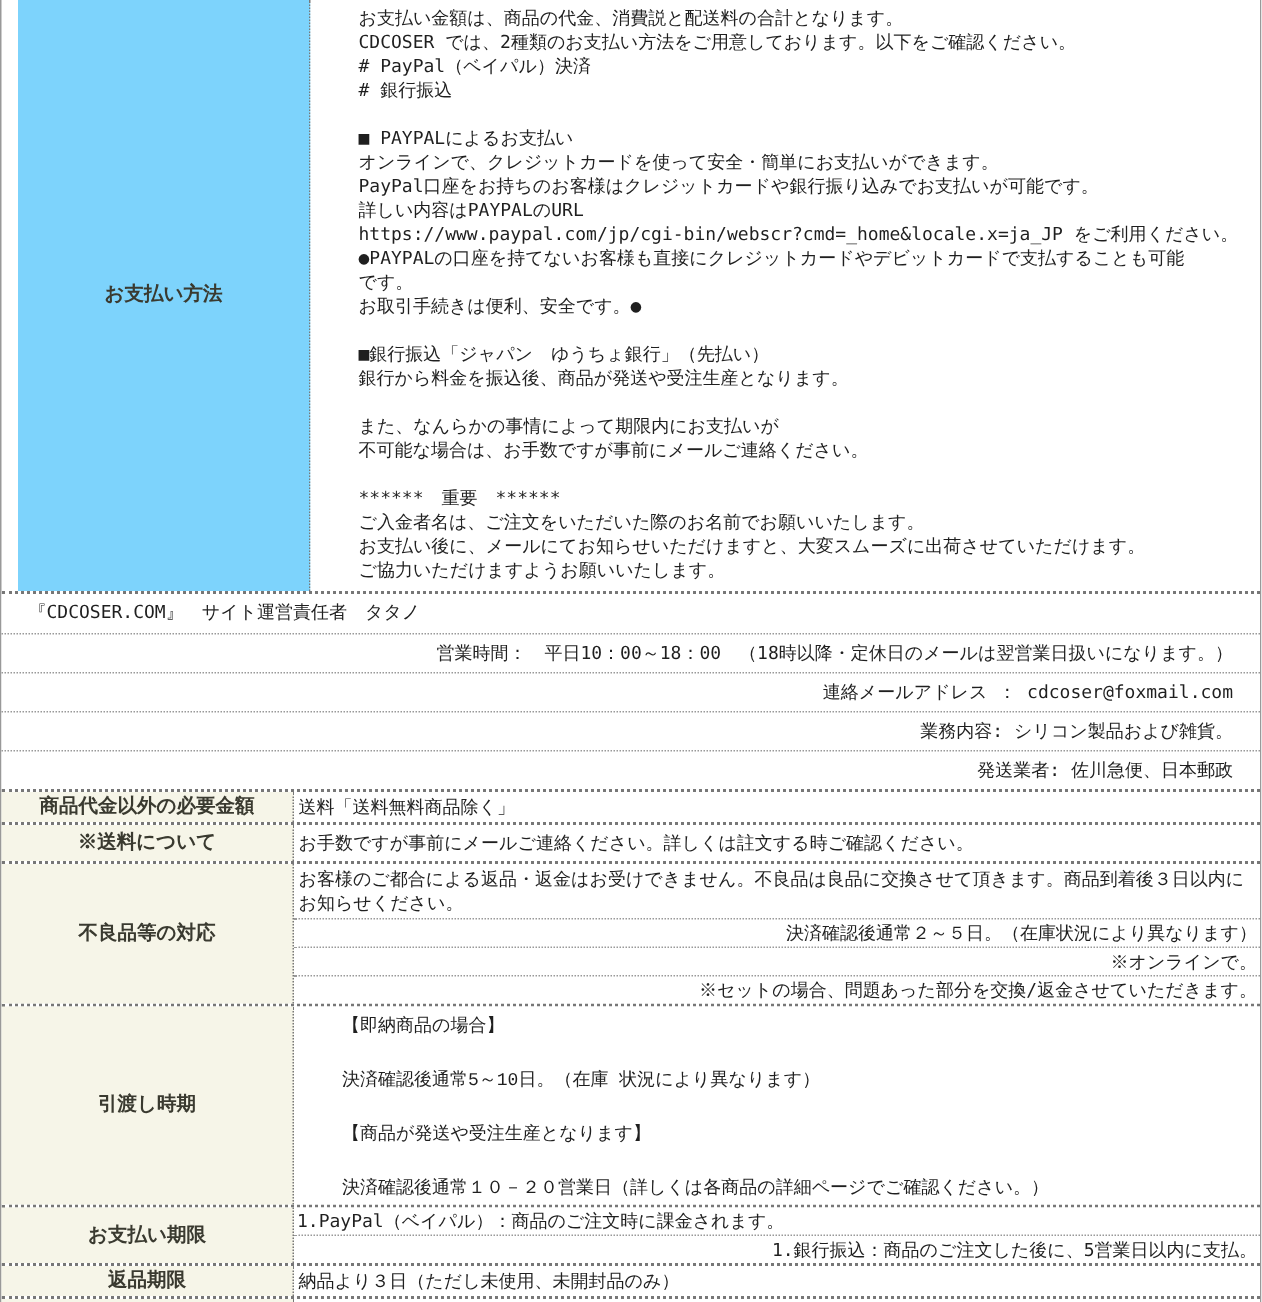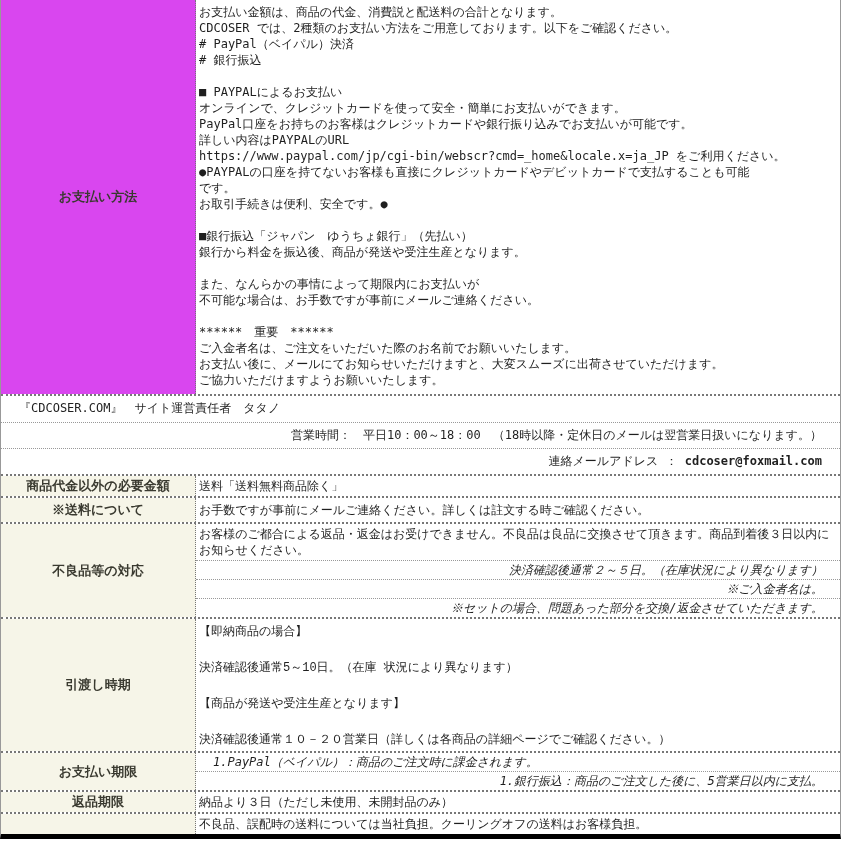--- a/index.html
+++ b/index.html
@@ -3,52 +3,54 @@
 <meta charset="utf-8">
 <style>
   html,body{margin:0;padding:0;background:#fff;}
   body{font-family:"DejaVu Sans Mono","Liberation Mono",monospace;color:#1f1f1f;}
   .table{width:841px;box-sizing:border-box;border-left:1px solid #999;border-right:1px solid #999;border-bottom:5px solid #000;}
   .main-row{display:flex;align-items:stretch;}
   .main-row + .main-row{border-top:2px dotted #777;}
   .label-cell{flex:0 0 195px;width:195px;box-sizing:border-box;display:flex;align-items:center;justify-content:center;
     text-align:center;font-weight:bold;font-size:13px;line-height:16px;background:#f6f5e8;color:#3a3a30;
     border-right:1px dotted #777;padding:2px 4px;}
-  .label-cell.white{background:#d946ef;}
+  .label-cell.white{background:#7dd3fc;margin-left:11px;}
   .content-cell{flex:1 1 auto;min-width:0;background:#fff;font-size:12px;line-height:16px;}
   .lines{padding:4px 3px 2px 3px;white-space:pre-wrap;}
   .lines.pm{min-height:388px;}
-  .tl{min-height:16px;}
+  .tl{min-height:16px;margin-left:29px;}
   .lh18{line-height:18px;}
   .lh18 .tl{min-height:18px;font-family:Liberation Mono, monospace;}
   .subrow{box-sizing:border-box;padding:4px 18px;white-space:pre-wrap;}
   .subrow + .subrow{border-top:1px dotted #999;text-align:right;}
   .subrow.h26{min-height:26px;}
-  .subrow.slim{padding:1px 17px;min-height:17px;font-style:italic;}
+  .subrow.slim{padding:1px 2px;min-height:17px;}
   .subrow.wrap2{min-height:35px;padding:2px 3px;}
   .single{box-sizing:border-box;padding:2px 3px;white-space:pre-wrap;min-height:20px;}
-  .bold{font-weight:bold;margin-top:46px;}
+  .bold{font-weight:normal;margin-top:46px;}
 </style>
 </head>
 <body>
 
 <div class="table">
 
   <section class="main-row">
     <div class="label-cell white">
       <span>お支払い方法</span>
     </div>
     <div class="content-cell lines pm"><div class="tl">お支払い金額は、商品の代金、消費説と配送料の合計となります。</div><div class="tl">CDCOSER では、2種類のお支払い方法をご用意しております。以下をご確認ください。</div><div class="tl"># PayPal（ベイパル）決済</div><div class="tl"># 銀行振込</div><div class="tl">&nbsp;</div><div class="tl">■ PAYPALによるお支払い</div><div class="tl">オンラインで、クレジットカードを使って安全・簡単にお支払いができます。</div><div class="tl">PayPal口座をお持ちのお客様はクレジットカードや銀行振り込みでお支払いが可能です。</div><div class="tl">詳しい内容はPAYPALのURL</div><div class="tl">https://www.paypal.com/jp/cgi-bin/webscr?cmd=_home&amp;locale.x=ja_JP をご利用ください。</div><div class="tl">●PAYPALの口座を持てないお客様も直接にクレジットカードやデビットカードで支払することも可能</div><div class="tl">です。</div><div class="tl">お取引手続きは便利、安全です。●</div><div class="tl">&nbsp;</div><div class="tl">■銀行振込「ジャパン　ゆうちょ銀行」（先払い）</div><div class="tl">銀行から料金を振込後、商品が発送や受注生産となります。</div><div class="tl">&nbsp;</div><div class="tl">また、なんらかの事情によって期限内にお支払いが</div><div class="tl">不可能な場合は、お手数ですが事前にメールご連絡ください。</div><div class="tl">&nbsp;</div><div class="tl">******　重要　******</div><div class="tl">ご入金者名は、ご注文をいただいた際のお名前でお願いいたします。</div><div class="tl">お支払い後に、メールにてお知らせいただけますと、大変スムーズに出荷させていただけます。</div><div class="tl">ご協力いただけますようお願いいたします。</div></div>
   </section>
 
   <section class="main-row">
     <div class="content-cell">
       <div class="subrow h26">『CDCOSER.COM』　サイト運営責任者　タタノ</div>
       <div class="subrow h26">営業時間：　平日10：00～18：00　（18時以降・定休日のメールは翌営業日扱いになります。）</div>
       <div class="subrow h26"><span>連絡メールアドレス ： </span><span class="bold">cdcoser@foxmail.com</span></div>
+      <div class="subrow h26">業務内容: シリコン製品および雑貨。</div>
+      <div class="subrow h26">発送業者: 佐川急便、日本郵政</div>
     </div>
   </section>
 
   <section class="main-row">
     <div class="label-cell">
       <span>商品代金以外の必要金額</span>
     </div>
     <div class="content-cell">
       <div class="single">送料「送料無料商品除く」</div>
     </div>
@@ -63,21 +65,21 @@
     </div>
   </section>
 
   <section class="main-row">
     <div class="label-cell">
       <span>不良品等の対応</span>
     </div>
     <div class="content-cell">
       <div class="subrow wrap2">お客様のご都合による返品・返金はお受けできません。不良品は良品に交換させて頂きます。商品到着後３日以内にお知らせください。</div>
       <div class="subrow slim">決済確認後通常２～５日。（在庫状況により異なります）</div>
-      <div class="subrow slim">※ご入金者名は。</div>
+      <div class="subrow slim">※オンラインで。</div>
       <div class="subrow slim">※セットの場合、問題あった部分を交換/返金させていただきます。</div>
     </div>
   </section>
 
   <section class="main-row">
     <div class="label-cell">
       <span>引渡し時期</span>
     </div>
     <div class="content-cell lines lh18"><div class="tl">【即納商品の場合】</div><div class="tl">&nbsp;</div><div class="tl">決済確認後通常5～10日。（在庫 状況により異なります）</div><div class="tl">&nbsp;</div><div class="tl">【商品が発送や受注生産となります】</div><div class="tl">&nbsp;</div><div class="tl">決済確認後通常１０－２０営業日（詳しくは各商品の詳細ページでご確認ください。）</div></div>
   </section>

